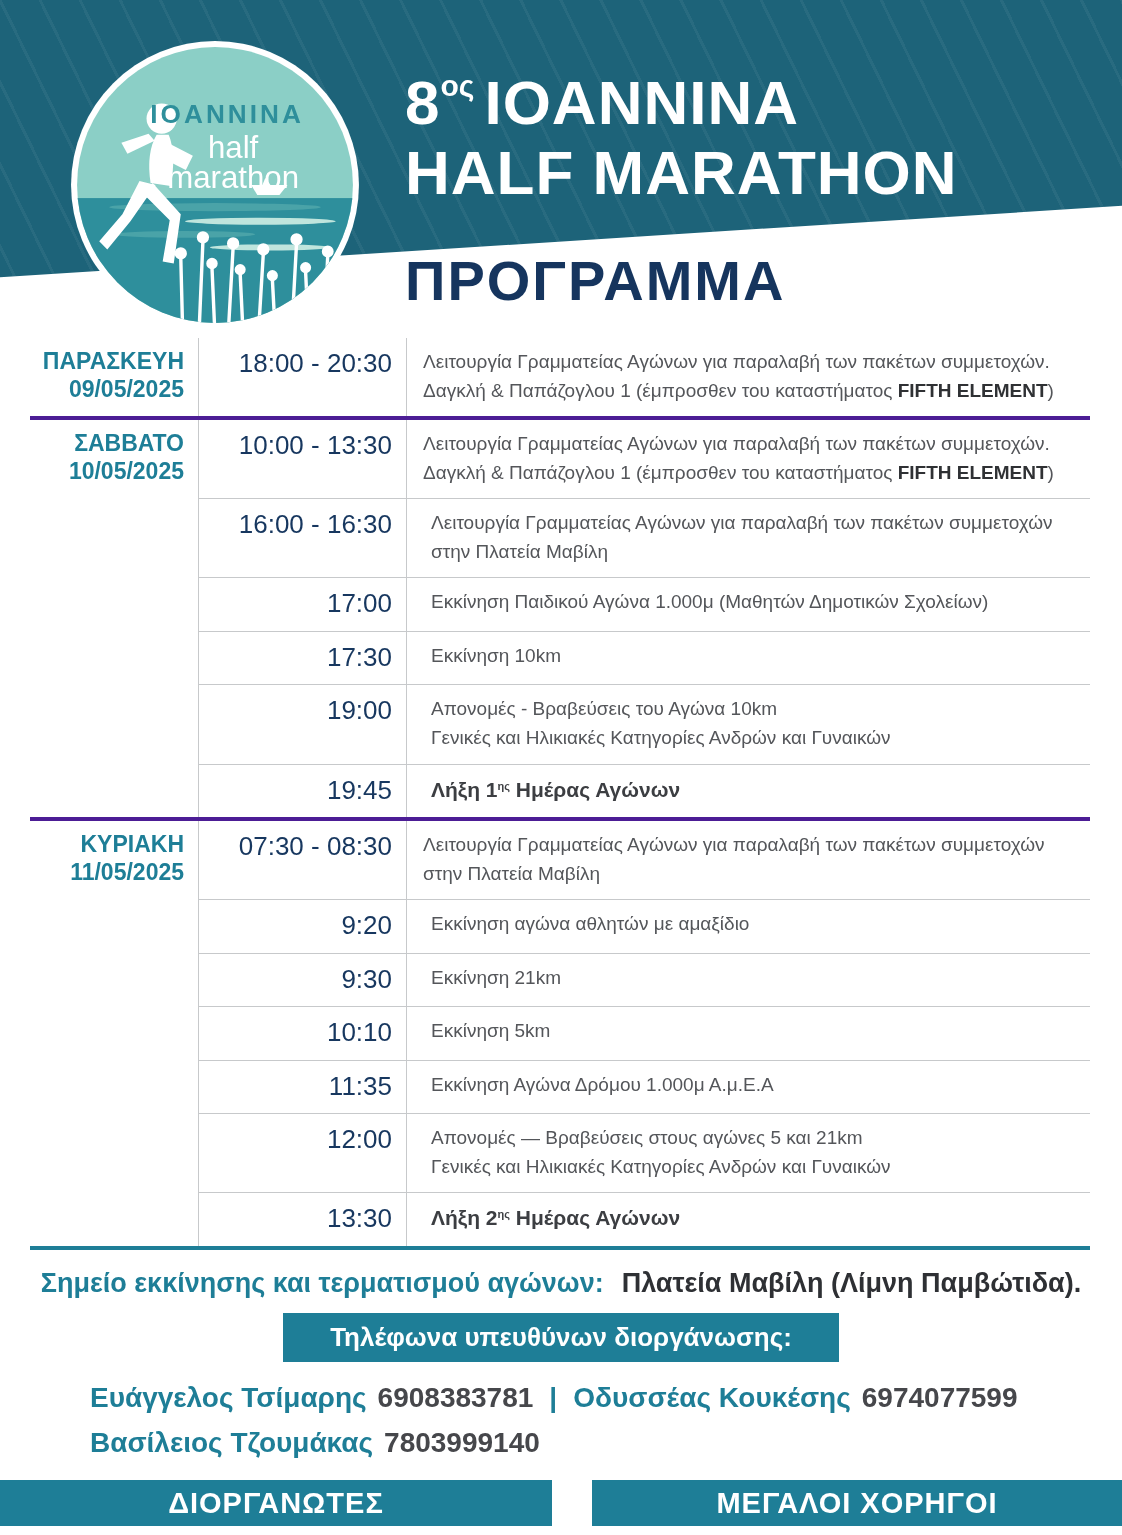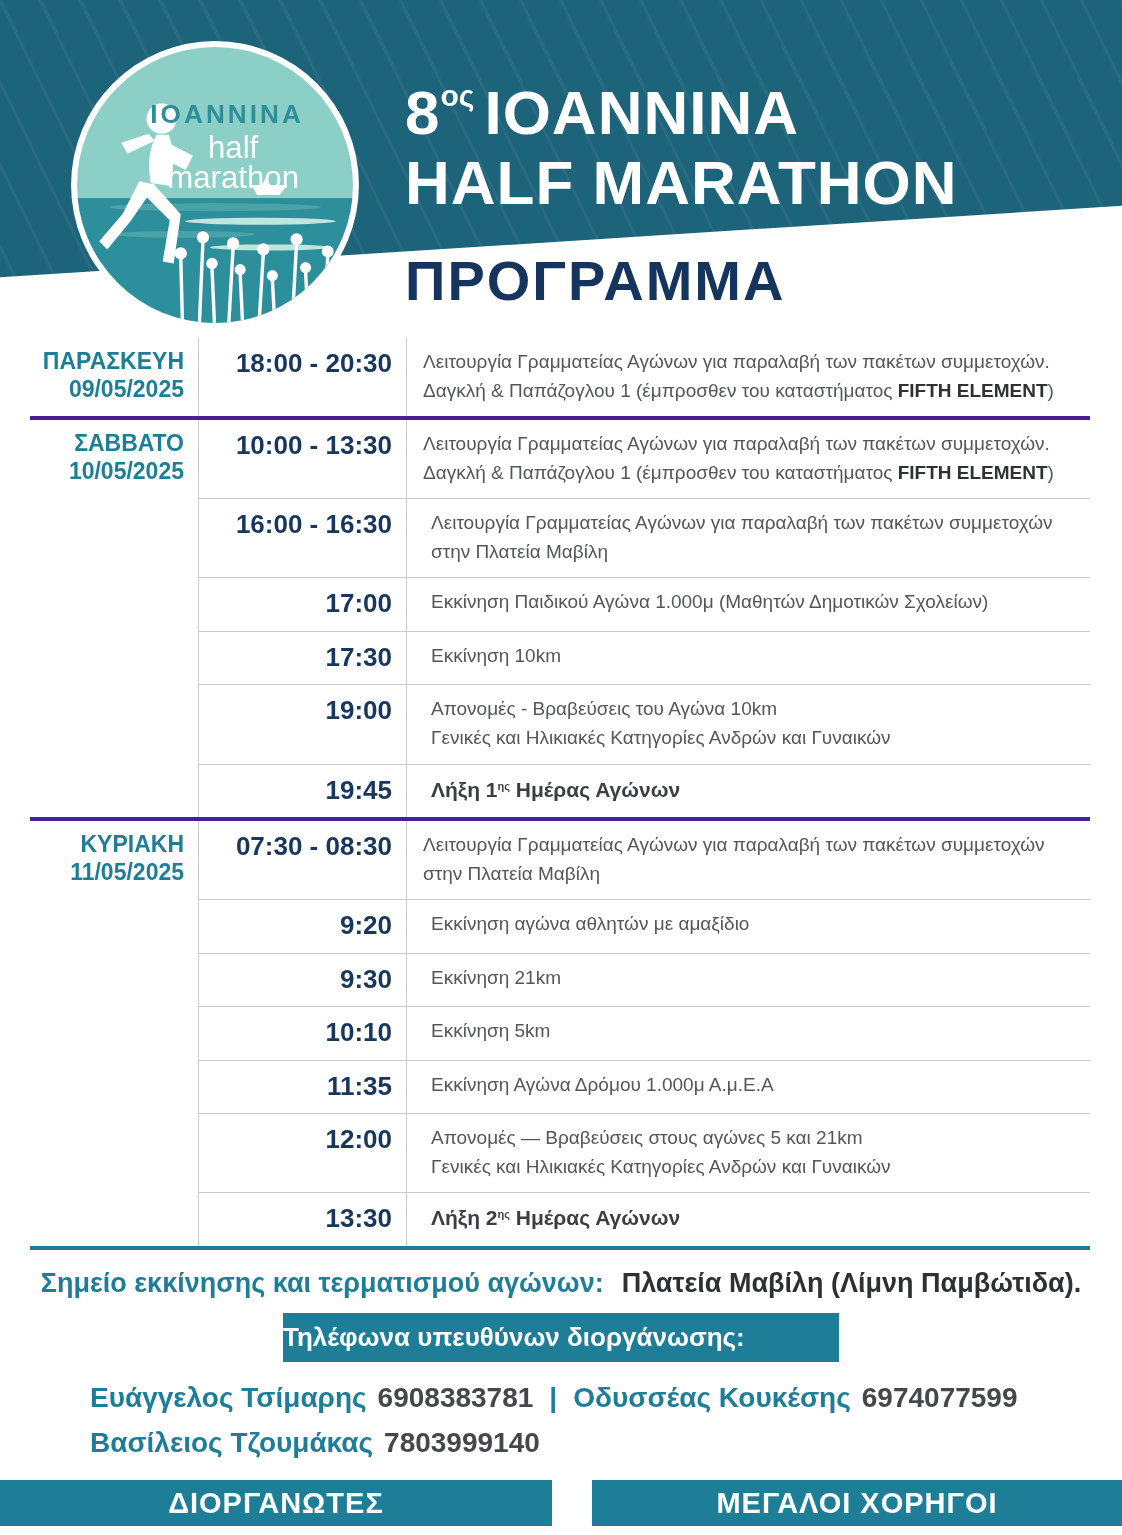--- a/index.html
+++ b/index.html
@@ -9,50 +9,50 @@
   }
   
   .header{position:relative;height:332px;}
   .header-bg{
     position:absolute;inset:0;
     background:#1d6379;
     background-image:repeating-linear-gradient(64deg, rgba(255,255,255,0.05) 0 3px, transparent 3px 36px);
     clip-path:polygon(0 0,100% 0,100% 62%,0 83.5%);
   }
   .logo-badge{position:absolute;left:64px;top:34px;width:302px;height:302px;z-index:3;}
-  .title-block{position:absolute;left:405px;top:76px;z-index:2;color:#fff;font-weight:800;letter-spacing:1px;}
+  .title-block{position:absolute;left:405px;top:66px;z-index:2;color:#fff;font-weight:800;letter-spacing:1px;}
   .title-line1{font-size:62px;line-height:1.18;}
   .title-line1 sup{font-size:30px;vertical-align:28px;letter-spacing:0;margin-right:10px;}
   .title-line2{font-size:62px;line-height:1.1;}
   .subtitle{position:absolute;left:405px;top:248px;z-index:2;color:#16355e;font-weight:800;font-size:56px;letter-spacing:2px;}
   
   .table{margin:6px 32px 0 30px;border-bottom:4px solid #1e7e97;}
   .row{display:grid;grid-template-columns:168px 208px 1fr;}
   .row.sep-teal{border-top:4px solid #4c1d95;}
   .row.sep-thin .time,.row.sep-thin .desc{border-top:1px solid #c7c9cb;padding-left:24px;}
   .cell{padding:9px 0 11px;}
   .cell.day{padding-right:14px;text-align:right;}
   .day-name,.day-date{display:block;font-size:23px;font-weight:700;color:#1e7e97;line-height:1.22;}
   .cell.time{
     text-align:right;padding-right:14px;border-left:1px solid #c7c9cb;
-    font-size:26px;font-weight:700;color:#17375f;line-height:1.25;
+    font-size:26px;font-weight:400;color:#17375f;line-height:1.25;
   }
   .cell.desc{border-left:1px solid #c7c9cb;padding-left:16px;color:#54565a;font-size:19px;line-height:1.53;}
   .ln{display:block;}
   .ln:empty{display:none;}
   .cell.desc b{font-weight:700;color:#2f3134;}
   .cell.desc sup{font-size:11px;font-weight:700;color:#3c3e42;}
   .row-end .desc b{font-size:21px;color:#3c3e42;}
   
   .start-line{margin:18px 30px 0;text-align:center;font-size:27px;font-weight:700;}
   .s-label{color:#1e7e97;margin-right:18px;}
   .s-value{color:#2e3034;}
   .phones-banner{
     width:556px;margin:14px auto 16px;background:#1e7e97;color:#fff;
-    font-size:26px;font-weight:700;padding:9px 0;
+    text-align:center;font-size:26px;font-weight:700;padding:9px 0;
   }
   .contacts{margin:6px 0 0 90px;font-size:28px;font-weight:700;line-height:1.4;}
   .c-name{color:#1e7e97;}
   .c-phone{color:#46474b;margin-left:11px;}
   .c-sep{color:#1e7e97;margin:0 16px;}
   
   .partners{margin-top:18px;}
   .bars{display:flex;gap:40px;justify-content:center;}
   .bar{background:#1e7e97;color:#fff;font-size:29px;font-weight:800;letter-spacing:1px;
        text-align:center;height:46px;line-height:46px;}

